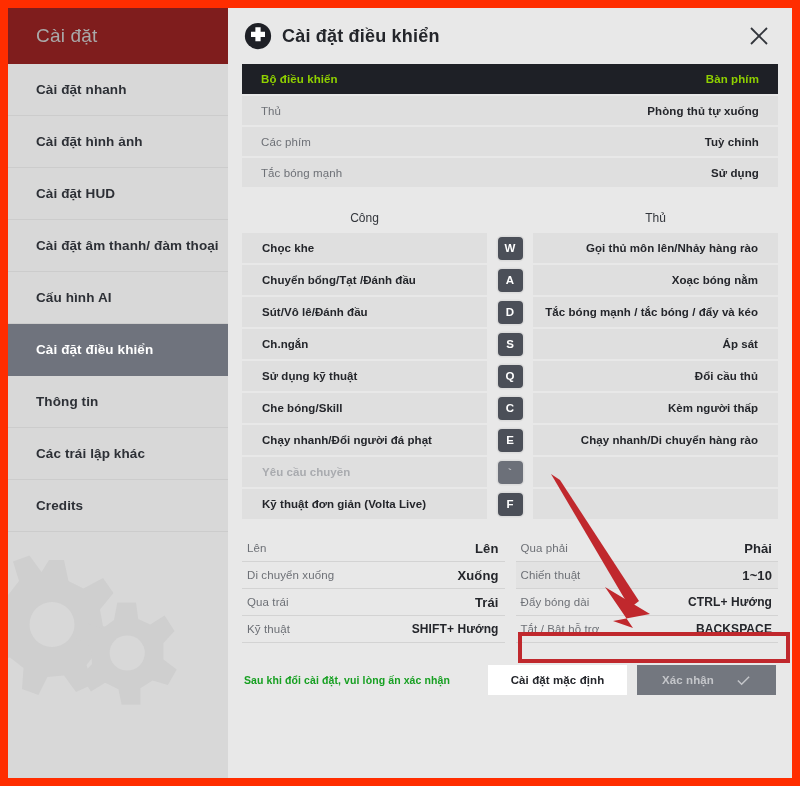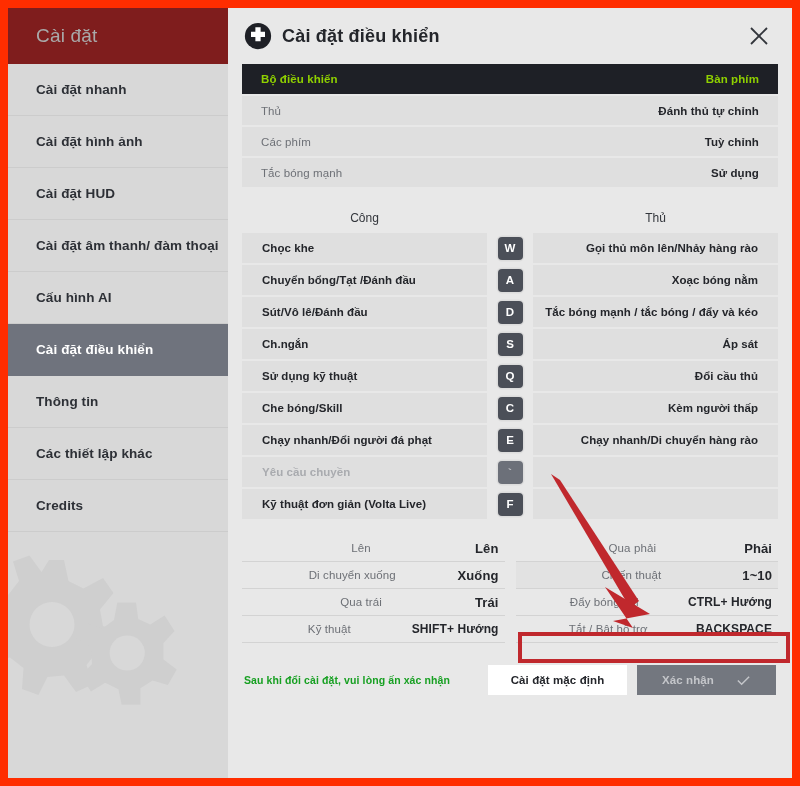--- a/index.html
+++ b/index.html
@@ -179,21 +179,20 @@
     gap: 11px;
     margin-top: 16px;
   }
   .move-col { flex: 1 1 0; }
   .mrow {
     height: 27px;
     display: flex; align-items: center;
     border-bottom: 1px solid #d3d3d3;
     font-size: 11.5px;
     padding: 0 6px 0 5px;
-    text-align: center;
   }
   .mrow .mlbl { flex: 1 1 auto; color: #6d7076; letter-spacing: .1px; }
   .mrow .mval { color: #24262b; font-weight: bold; font-size: 13px; letter-spacing: .1px; }
   .mrow .mval.small { font-size: 12px; }
   .mrow.hl { background: #e2e2e2; border-bottom: 1px solid #d3d3d3; }
 
   
   #panel-footer {
     display: flex;
     align-items: center;
@@ -265,21 +264,21 @@
 
       <div id="sidebar-list">
         <div class="side-head">Cài đặt</div>
         <div class="side-item">Cài đặt nhanh</div>
         <div class="side-item">Cài đặt hình ảnh</div>
         <div class="side-item">Cài đặt HUD</div>
         <div class="side-item">Cài đặt âm thanh/ đàm thoại</div>
         <div class="side-item">Cấu hình AI</div>
         <div class="side-item active">Cài đặt điều khiển</div>
         <div class="side-item">Thông tin</div>
-        <div class="side-item">Các thiết lập khác</div>
+        <div class="side-item">Các trái lập khác</div>
         <div class="side-item">Credits</div>
       </div>
     </div>
 
     <div id="main">
 
       <div id="panel-header">
         <svg id="dpad-icon" viewBox="0 0 32 32">
           <circle cx="16" cy="16" r="15" fill="#1e2026"></circle>
           <path fill="#ffffff" d="M13 6 h6 v5 h5 v6 h-5 v5 h-6 v-5 h-5 v-6 h5 z"></path>
@@ -293,21 +292,21 @@
         </div>
       </div>
 
       <div>
         <div class="row dark">
           <span class="lbl">Bộ điều khiển</span>
           <span class="val">Bàn phím</span>
         </div>
         <div class="row">
           <span class="lbl">Thủ</span>
-          <span class="val">Đánh thủ tự chỉnh</span>
+          <span class="val">Phòng thủ tự xuống</span>
         </div>
         <div class="row">
           <span class="lbl">Các phím</span>
           <span class="val">Tuỳ chỉnh</span>
         </div>
         <div class="row">
           <span class="lbl">Tắc bóng mạnh</span>
           <span class="val">Sử dụng</span>
         </div>
       </div>

